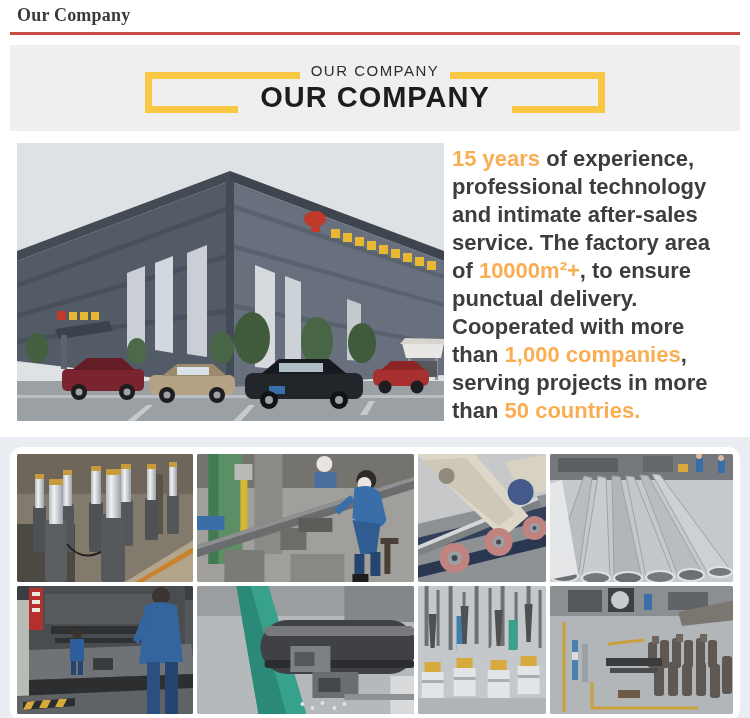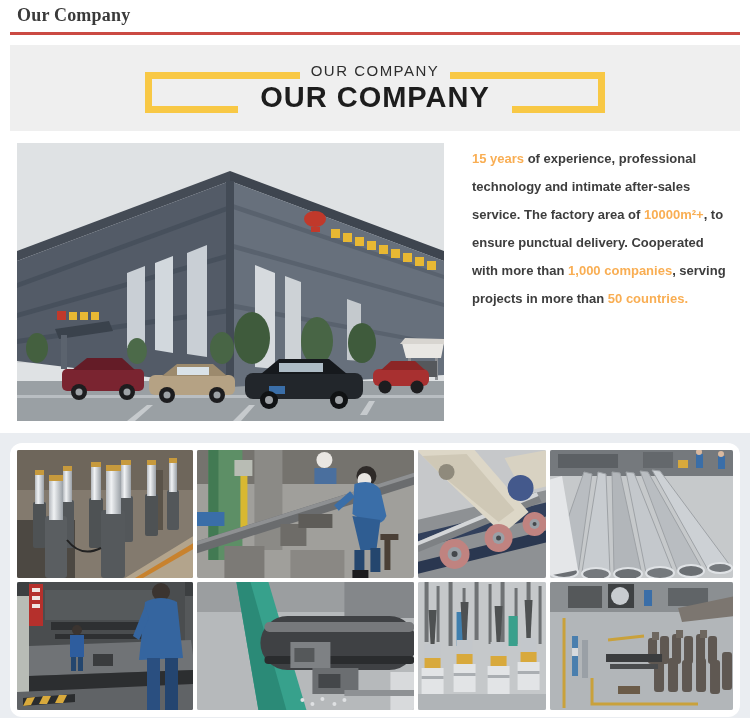--- a/index.html
+++ b/index.html
@@ -23,21 +23,21 @@
   .bracket{position:absolute;top:27px;width:148px;height:34px;}
   .bracket.left{left:135px;border-left:7px solid #f8c845;border-top:7px solid #f8c845;}
   .bracket.left::after{content:"";position:absolute;left:0;bottom:0;width:86px;height:7px;background:#f8c845;}
   .bracket.right{right:135px;border-right:7px solid #f8c845;border-top:7px solid #f8c845;}
   .bracket.right::after{content:"";position:absolute;right:0;bottom:0;width:86px;height:7px;background:#f8c845;}
   
   .about{margin:12px 17px 0 17px;display:flex;}
   .about .photo{width:427px;height:278px;flex:0 0 auto;overflow:hidden;background:#dfe2e4;}
   .about .photo svg{display:block;width:100%;height:100%;}
   .about .text{
-    margin-left:28px;width:285px;font-size:13px;line-height:28px;
+    margin-left:8px;width:285px;font-size:22px;line-height:28px;
     font-weight:bold;color:#3d3d3d;padding-top:2px;
   }
   .about .text .hl{color:#f9ae53;}
   
   .gallery-band{margin-top:12px;background:#eaedf1;padding:10px 10px 8px 10px;}
   .card{background:#ffffff;border-radius:12px;padding:7px;}
   .grow{display:grid;grid-template-columns:25fr 30.8fr 18.2fr 26fr;gap:4px;}
   .grow + .grow{margin-top:4px;}
   .ph{height:128px;overflow:hidden;border-radius:2px;background:#c8cbcd;}
   .ph svg{display:block;width:100%;height:100%;}

